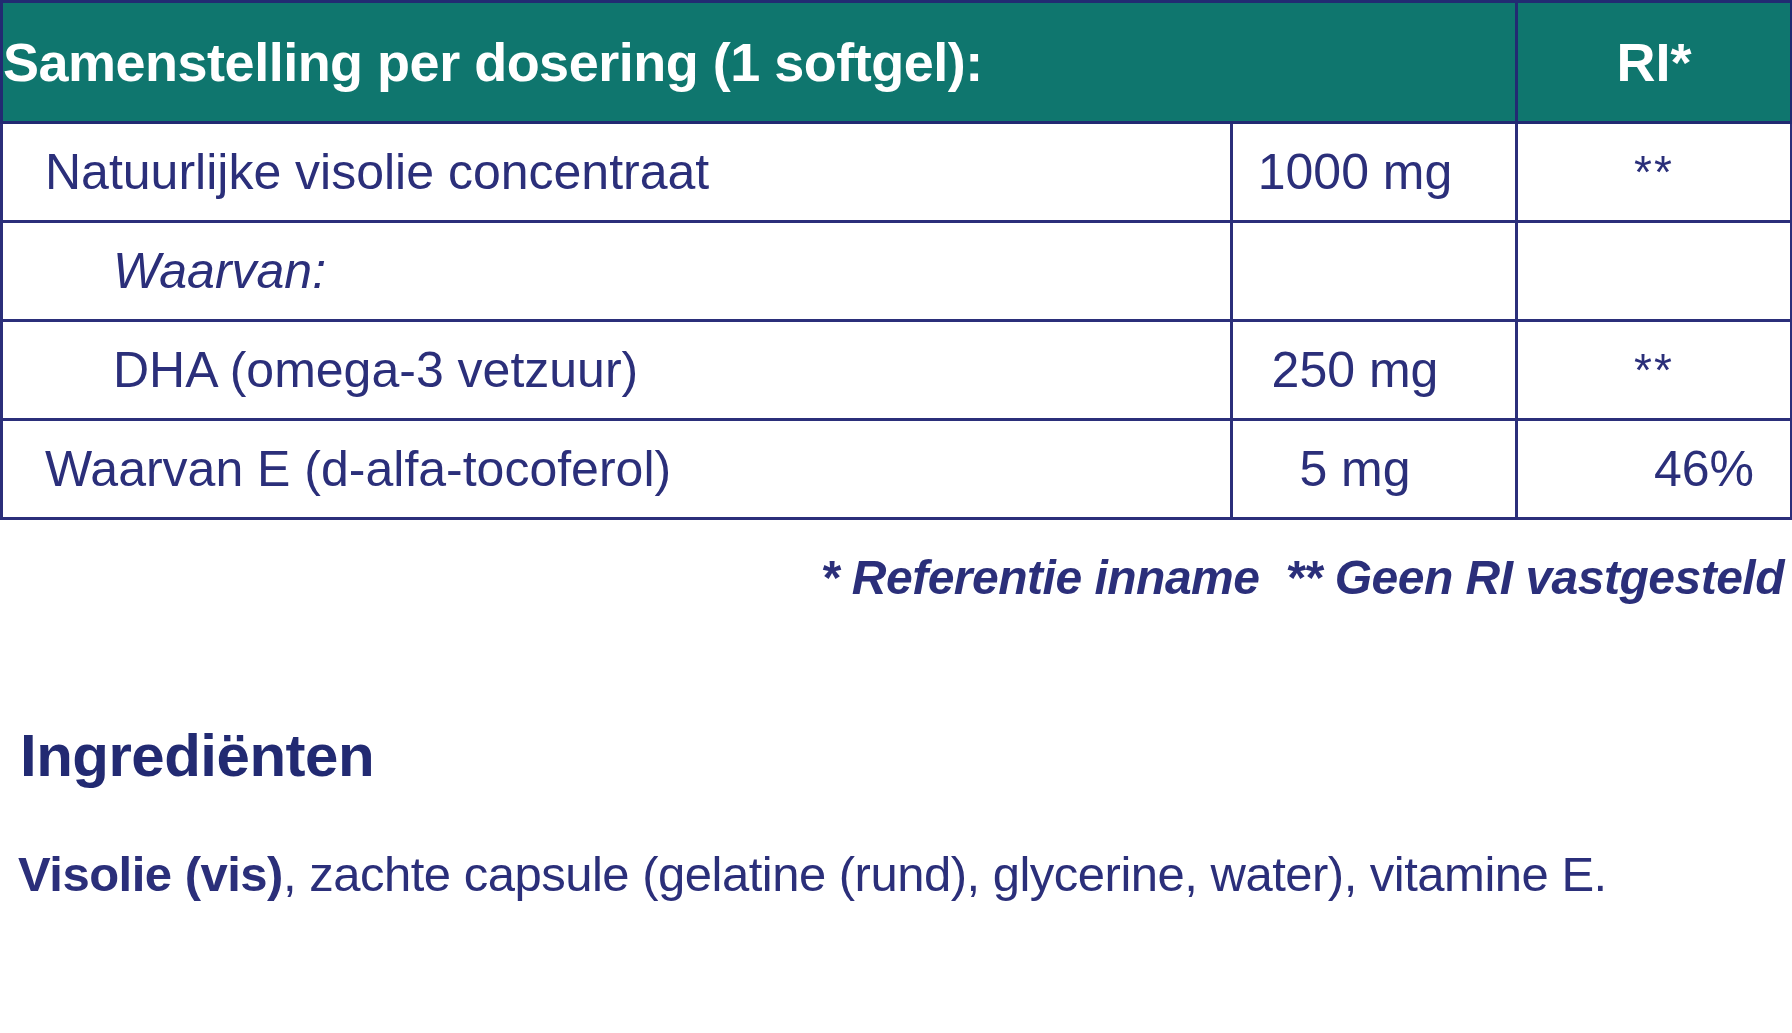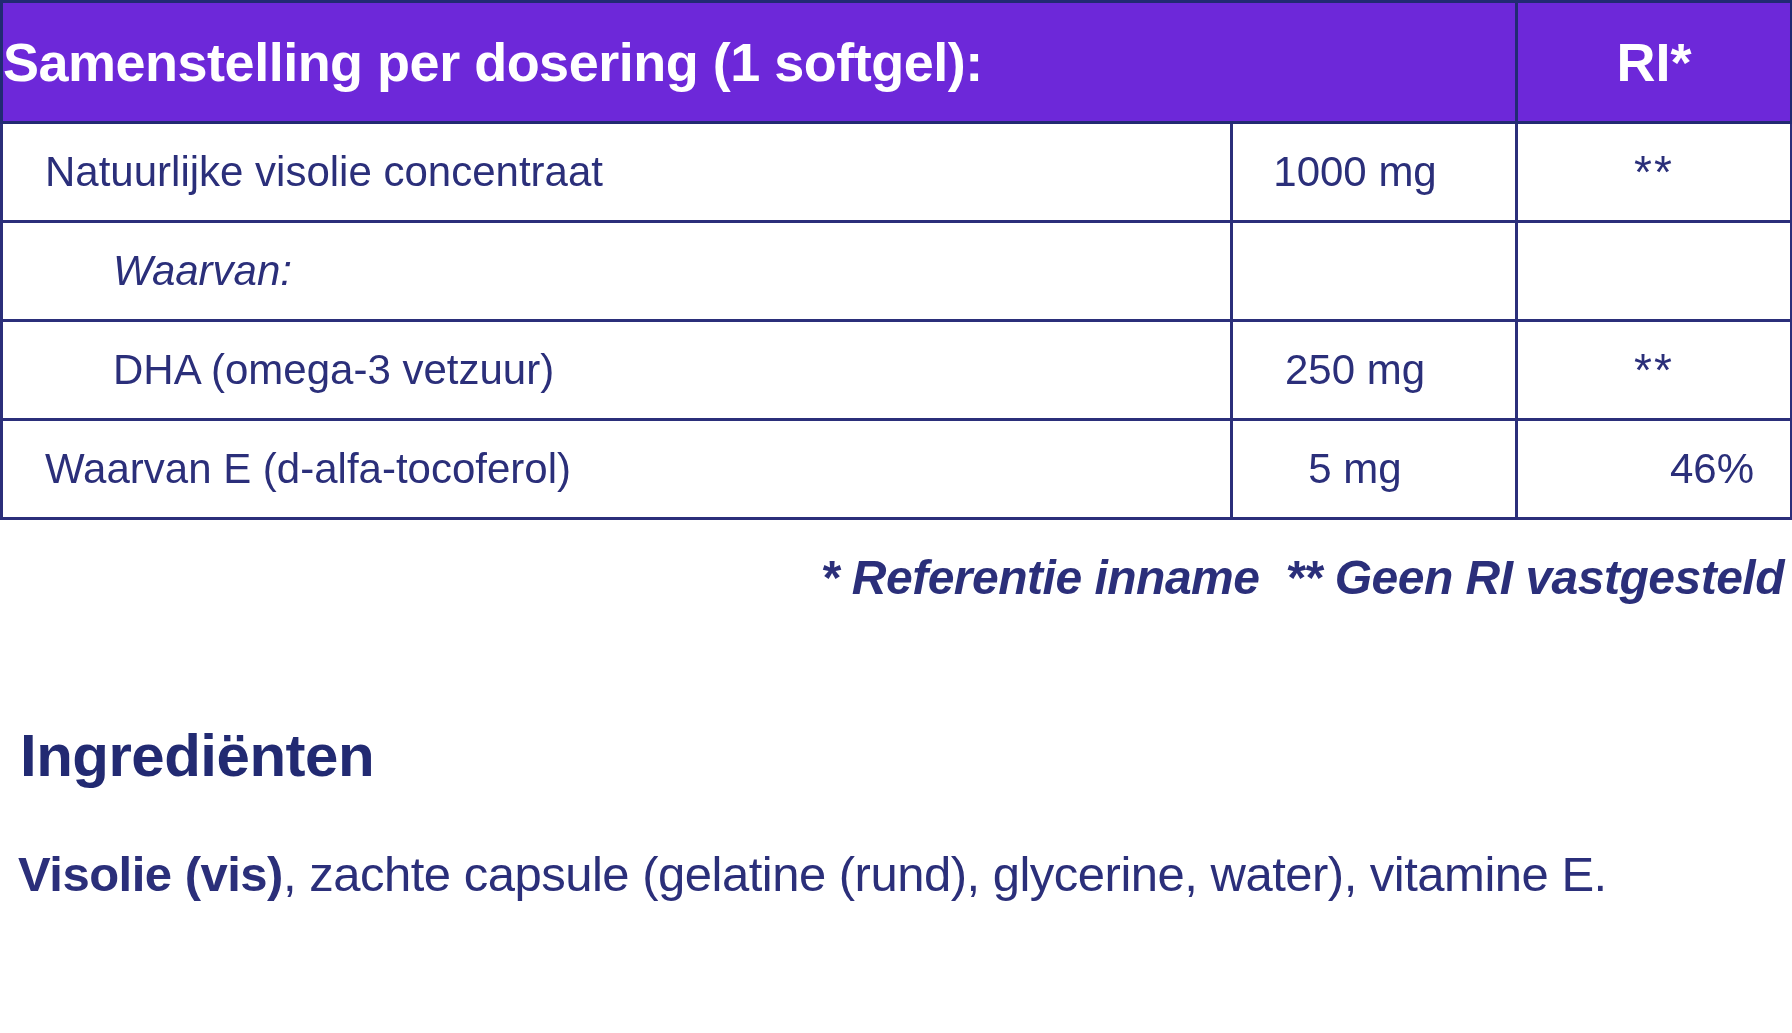--- a/index.html
+++ b/index.html
@@ -36,21 +36,21 @@
   .nutri-table col.c-ri    { width: 275px; }
 
   .nutri-table th,
   .nutri-table td {
     border: 3px solid #2b2f7a;
     padding: 0;
     vertical-align: middle;
   }
 
   .head-row th {
-    background: #6d28d9;
+    background: #0f766e;
     color: #ffffff;
     border-color: #222a72;
     height: 118px;
   }
 
   .head-title {
     text-align: left;
     padding-left: 60px;
     font-size: 54px;
     font-weight: 700;
@@ -60,21 +60,21 @@
 
   .head-ri {
     text-align: center;
     padding-right: 30px;
     font-size: 54px;
     font-weight: 700;
   }
 
   .nutri-table tbody td {
     color: #2b2f7a;
-    font-size: 42px;
+    font-size: 50px;
     font-weight: 400;
     height: 96px;
     line-height: 1.05;
   }
 
   td.name {
     text-align: left;
     padding-left: 42px;
   }
   td.name.indent {

